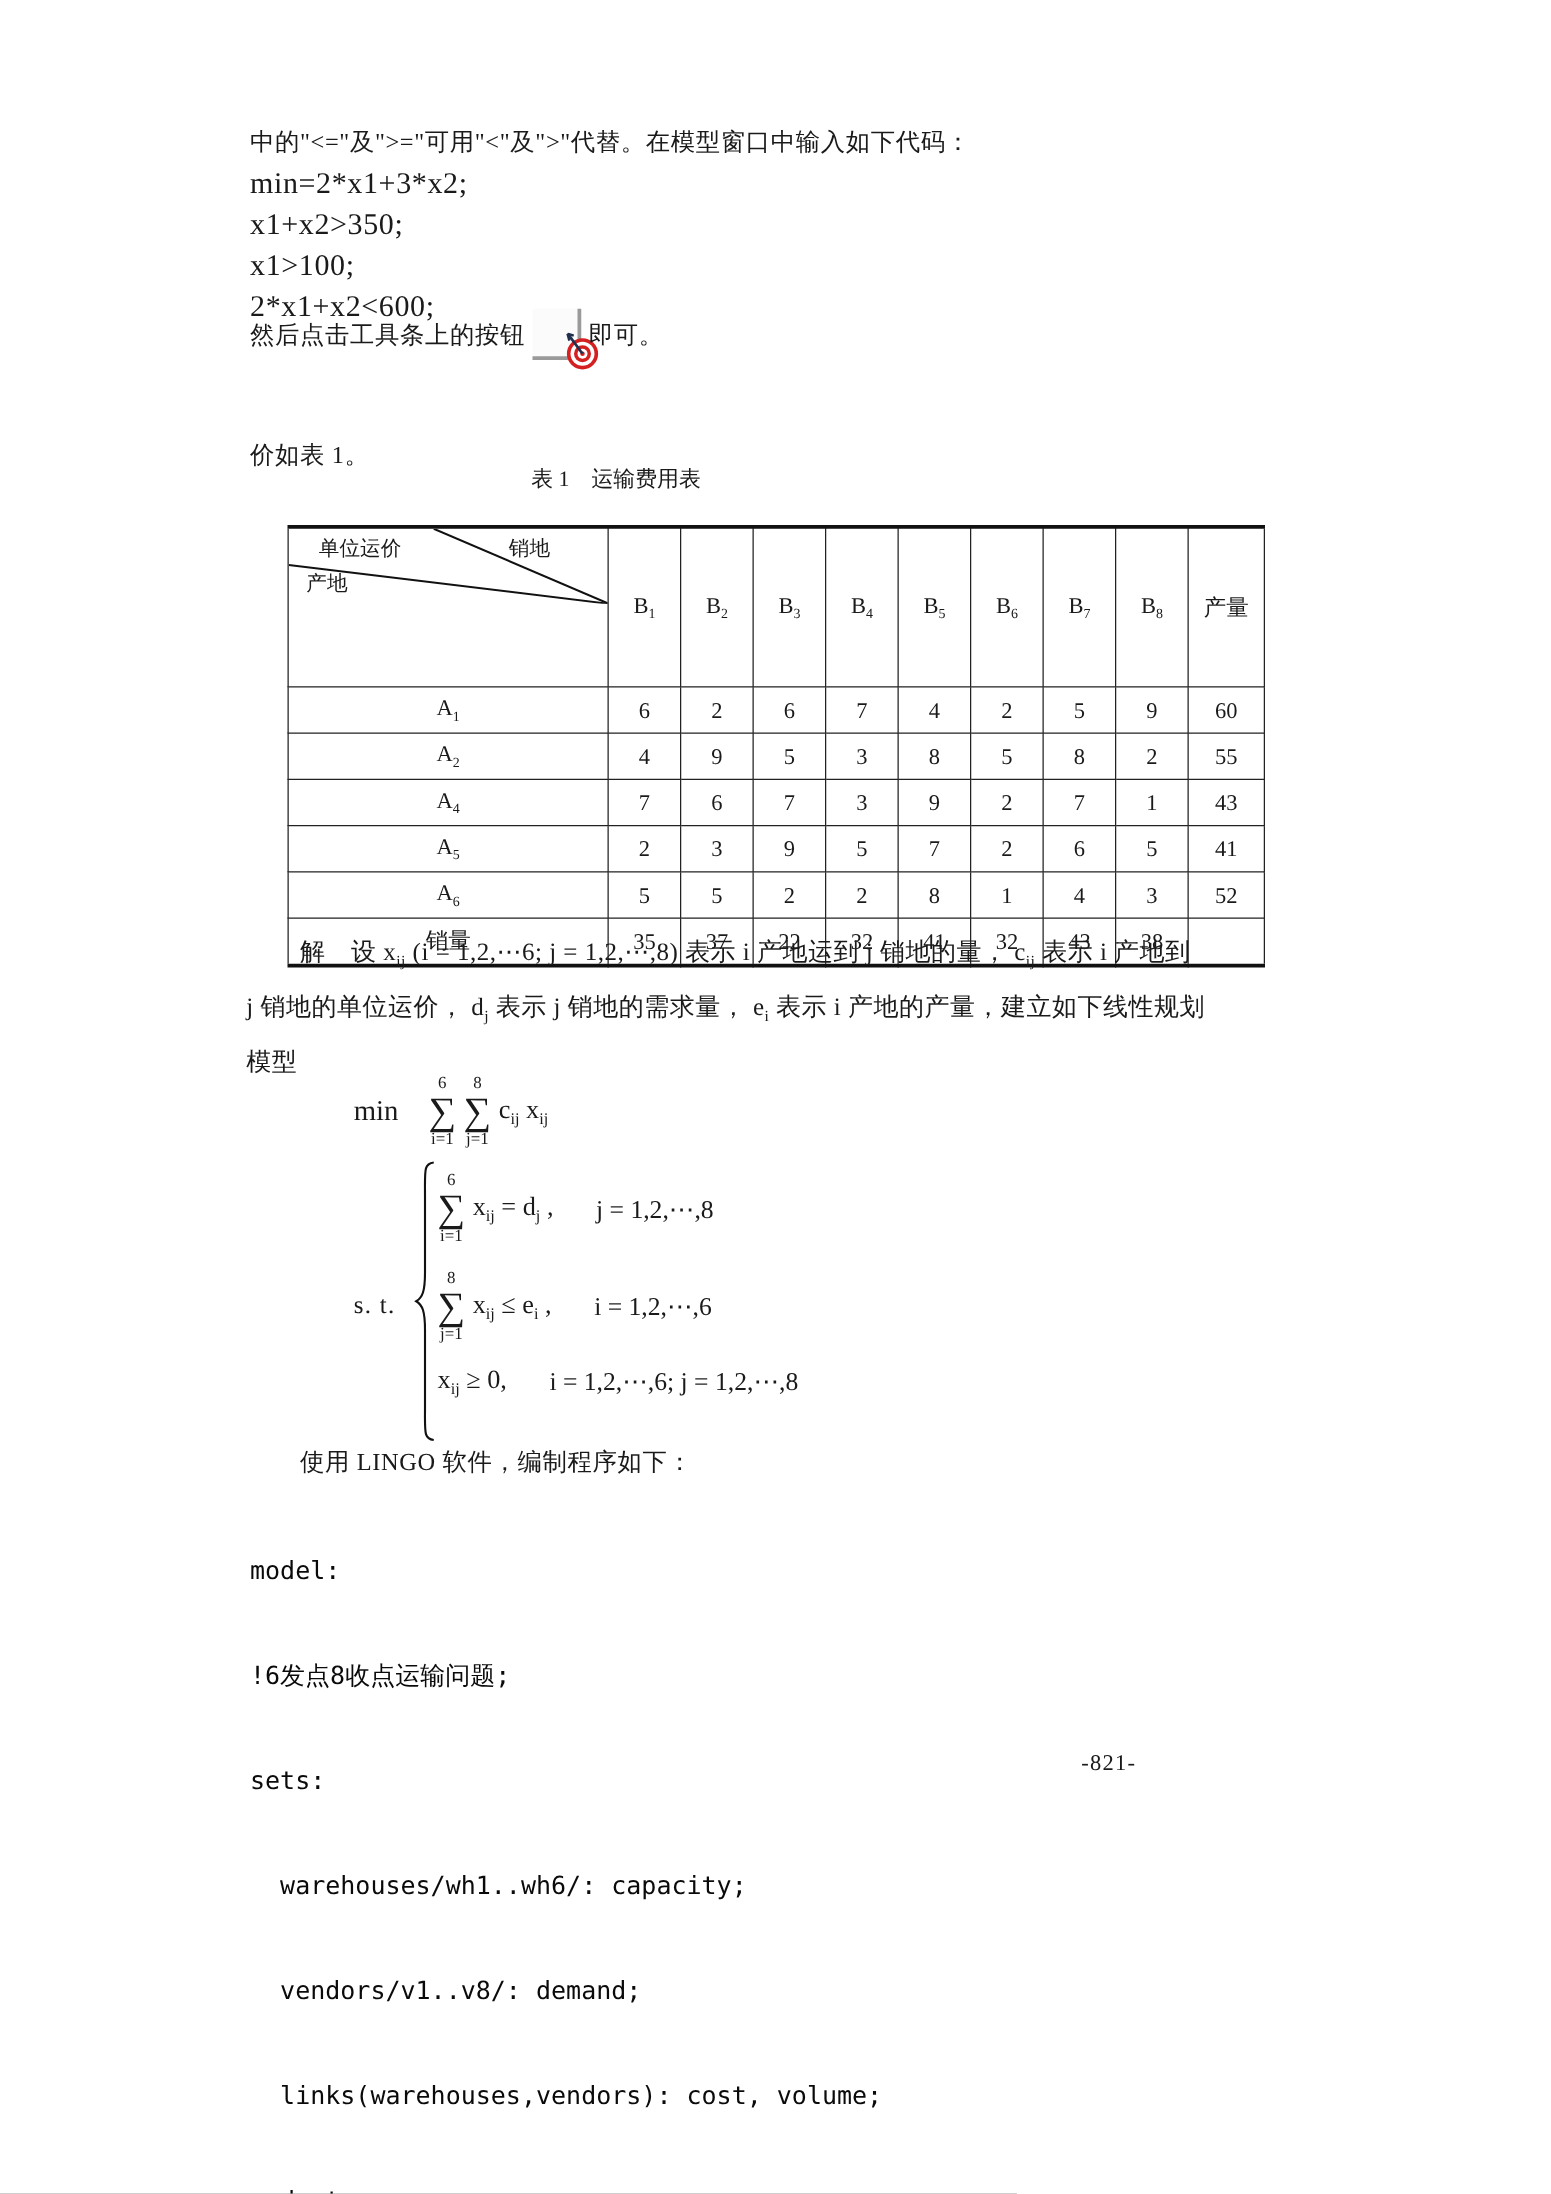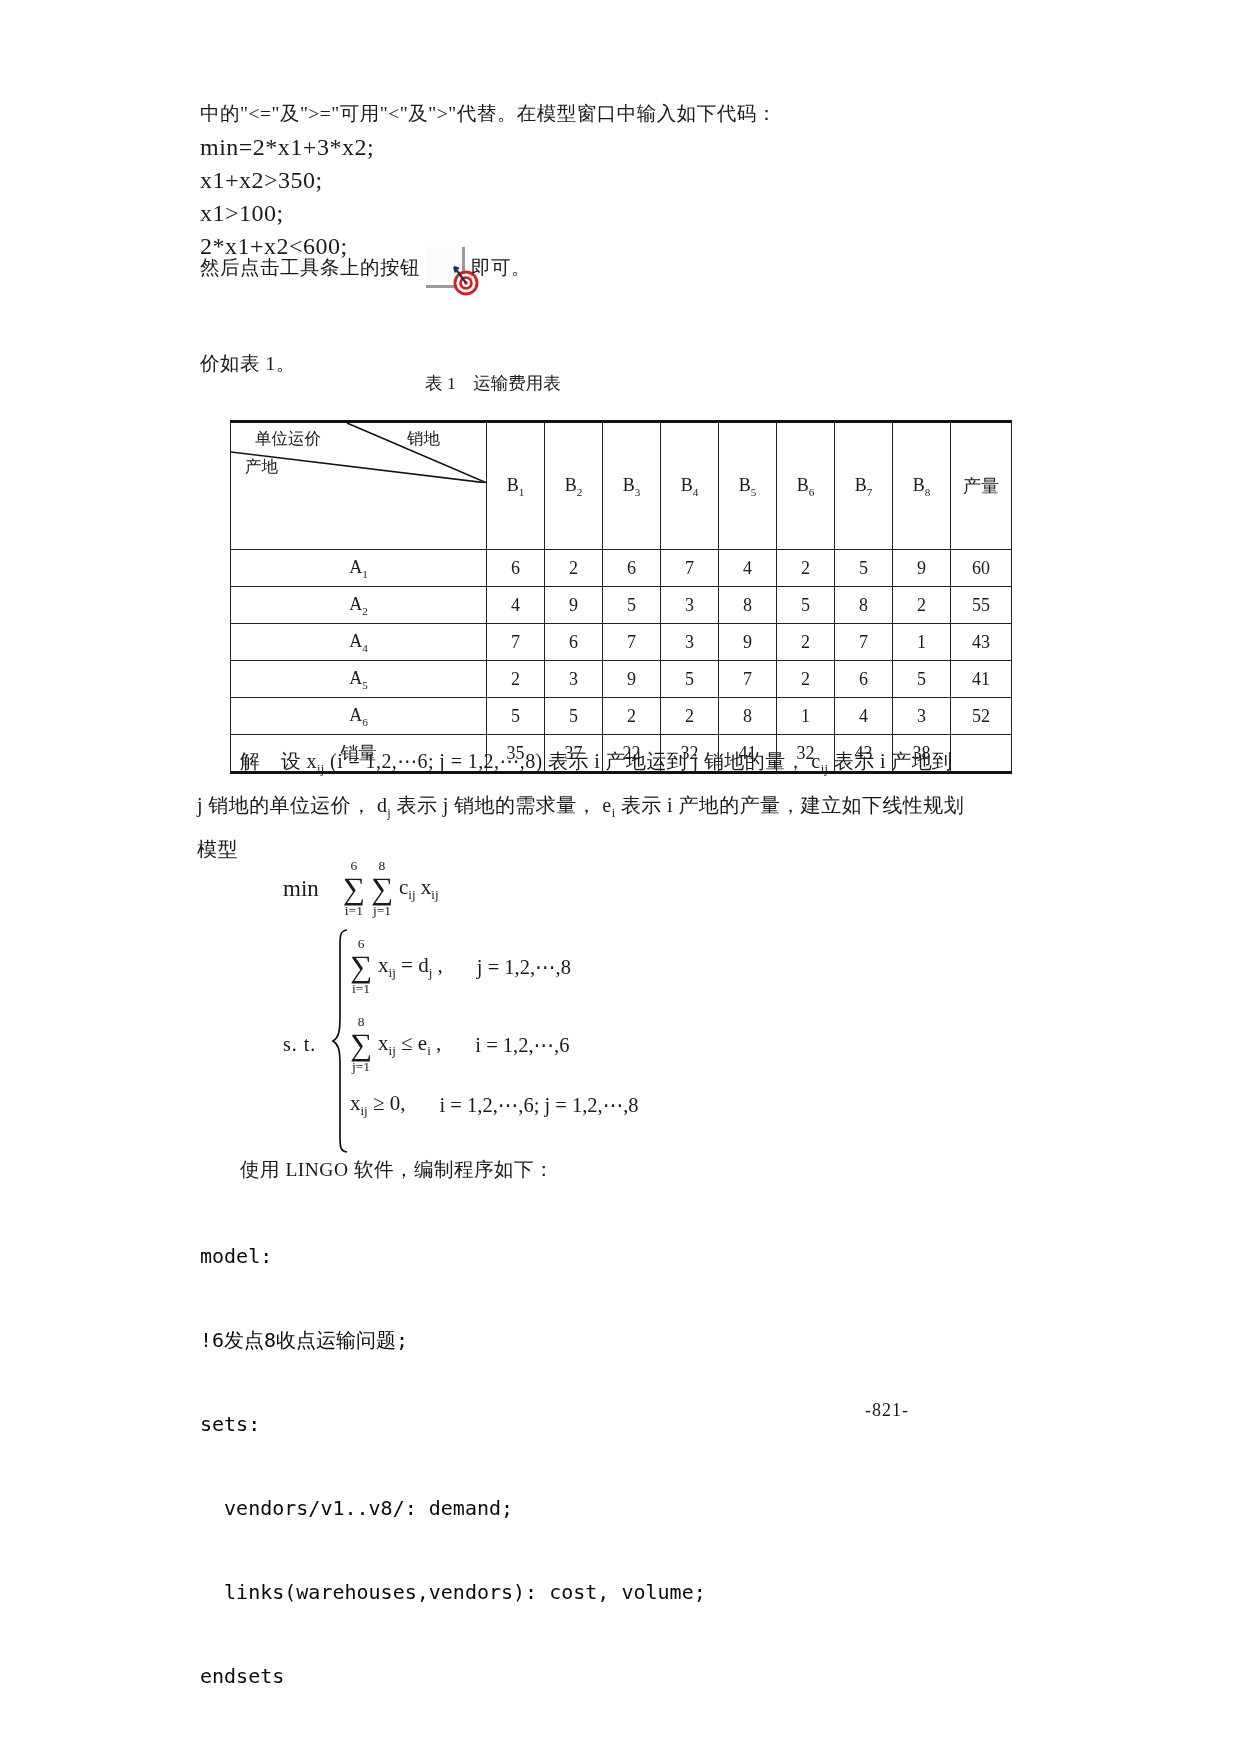--- a/index.html
+++ b/index.html
@@ -218,20 +218,21 @@
     <span class="mbody">x<sub>ij</sub> ≥ 0,</span>
     <span class="mcond">i = 1,2,⋯,6; j = 1,2,⋯,8</span>
   </div>
 
   <div class="abs body-text" style="left:240px;top:1156px;">使用 LINGO 软件，编制程序如下：</div>
 
   <div class="abs code" style="left:200px;top:1186px;">
     <div>model:</div>
     <div>!6发点8收点运输问题;</div>
     <div>sets:</div>
+    <div>  warehouses/wh1..wh6/: capacity;</div>
     <div>  vendors/v1..v8/: demand;</div>
     <div>  links(warehouses,vendors): cost, volume;</div>
     <div>endsets</div>
     
   </div>
 
   <div class="abs pagenum" style="left:865px;top:1400px;">-821-</div>
 
 </div>
 

